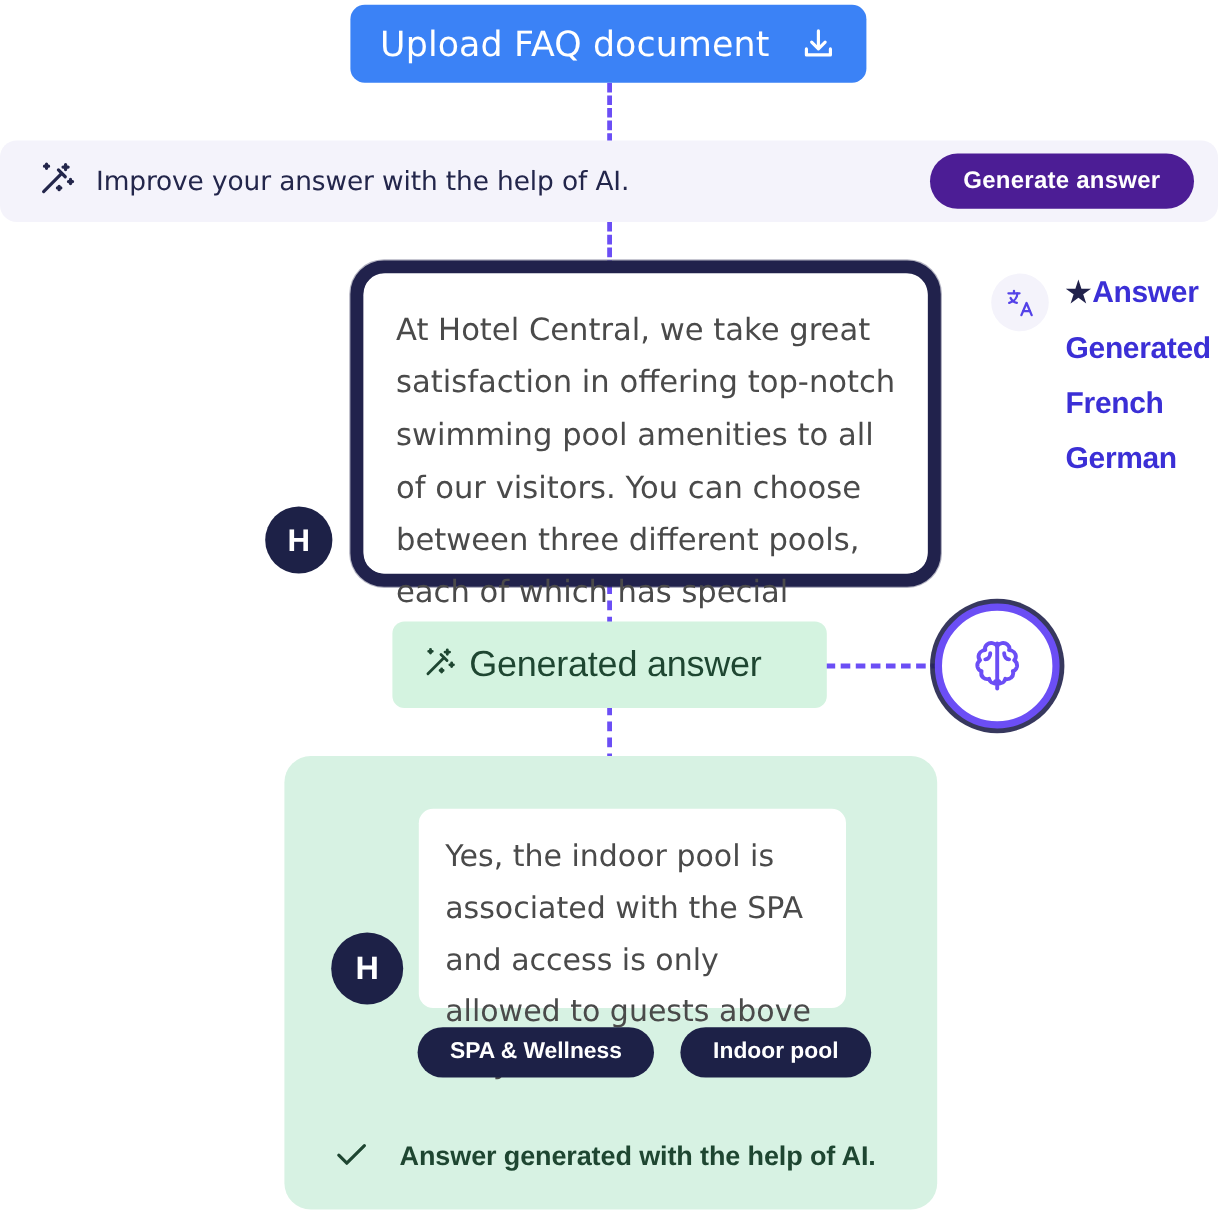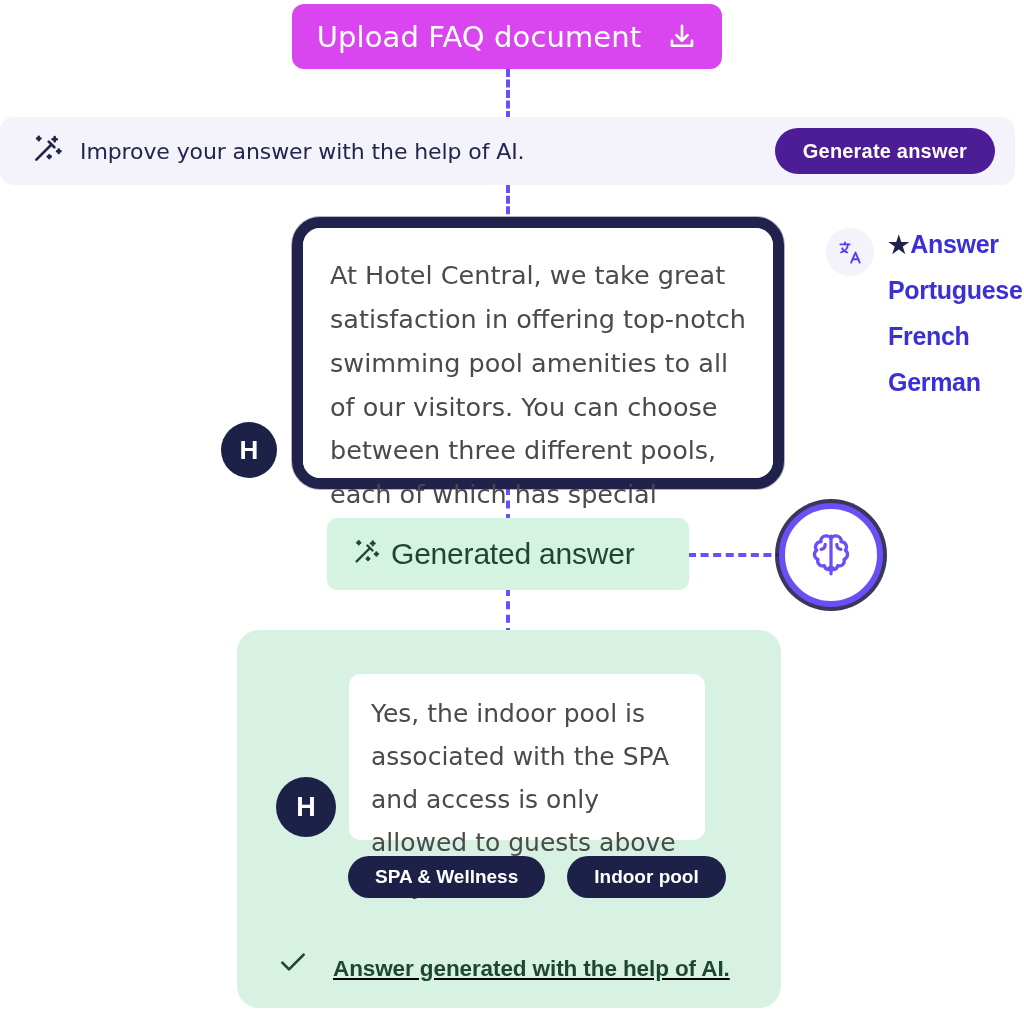--- a/index.html
+++ b/index.html
@@ -31,21 +31,21 @@
     border-top: 4px dashed #6b4ef5;
   }
 
   
   .upload-btn {
     position: absolute;
     left: 292px;
     top: 4px;
     width: 430px;
     height: 65px;
-    background: #d946ef;
+    background: #3b82f6;
     border-radius: 12px;
     display: flex;
     align-items: center;
     justify-content: center;
     gap: 26px;
     color: #ffffff;
     cursor: pointer;
     z-index: 5;
   }
   .upload-btn .label {
@@ -277,24 +277,23 @@
     font-family: "Liberation Sans", sans-serif;
     white-space: nowrap;
     cursor: pointer;
   }
 
   .gen-footer {
     position: absolute;
     left: 277px;
     top: 946px;
     display: flex;
-    align-items: flex-end;
+    align-items: center;
     gap: 24px;
     z-index: 5;
-    text-decoration: underline;
   }
   .gen-footer .txt {
     font-size: 22.5px;
     font-weight: bold;
     color: #1e4631;
     font-family: "Liberation Sans", sans-serif;
     white-space: nowrap;
     letter-spacing: -.1px;
   }
 </style>
@@ -352,21 +351,21 @@
         <path d="m12.6 21 3.8-9 3.8 9"></path>
           <path d="M13.9 18h5"></path>
       </svg>
     </div>
     <div class="lang-list">
       <div class="lang-item">
         <span class="star">★</span>
         <span>Answer</span>
       </div>
       <div class="lang-item">
-        <span>Portuguese</span>
+        <span>Generated</span>
       </div>
       <div class="lang-item">
         <span>French</span>
       </div>
       <div class="lang-item">
         <span>German</span>
       </div>
     </div>
   </div>
 

